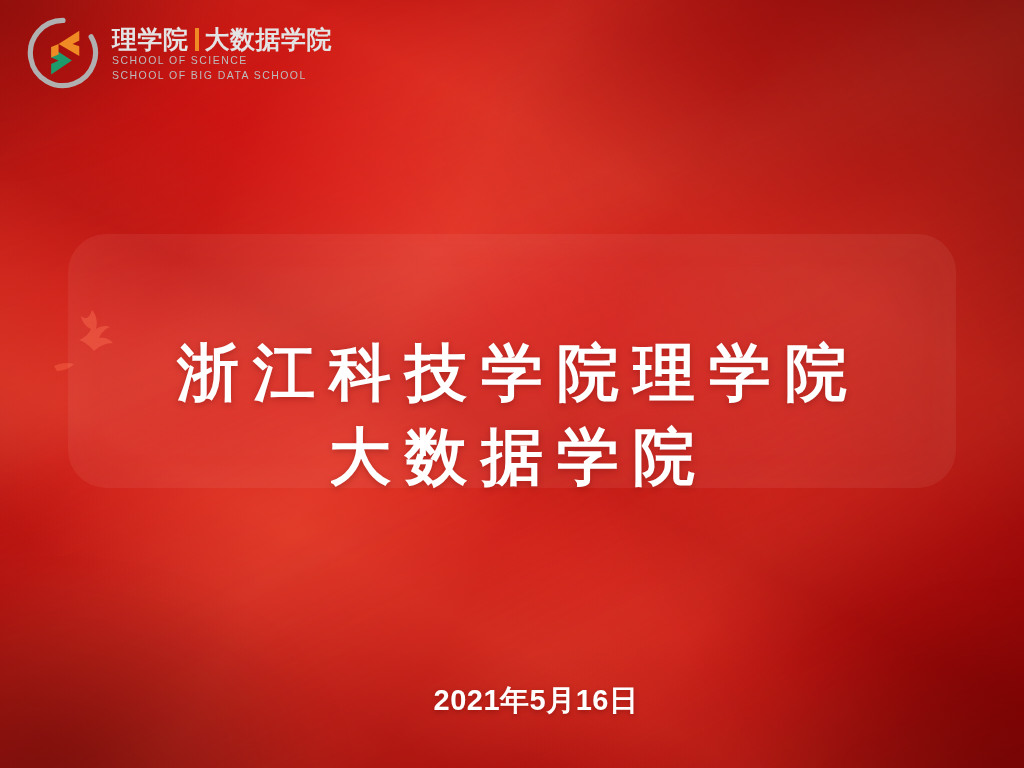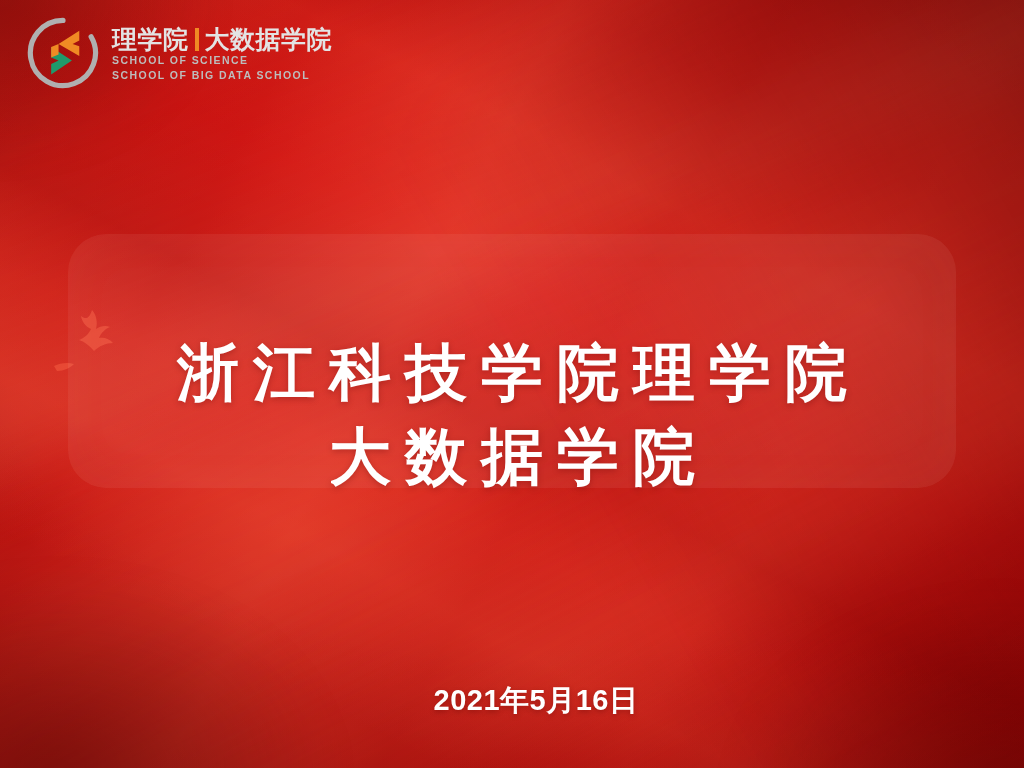--- a/index.html
+++ b/index.html
@@ -172,21 +172,21 @@
   .logo-divider {
     display: inline-block;
     width: 4px;
     height: 23px;
     background: #f08a24;
     margin: 0 6px;
     flex: 0 0 auto;
   }
   .logo-en {
     font-size: 10.5px;
-    font-weight: bold;
+    font-weight: normal;
     color: #bdbdbd;
     letter-spacing: 1.45px;
     line-height: 1.42;
     white-space: nowrap;
   }
 
   
   .title-panel {
     position: absolute;
     left: 68px;

